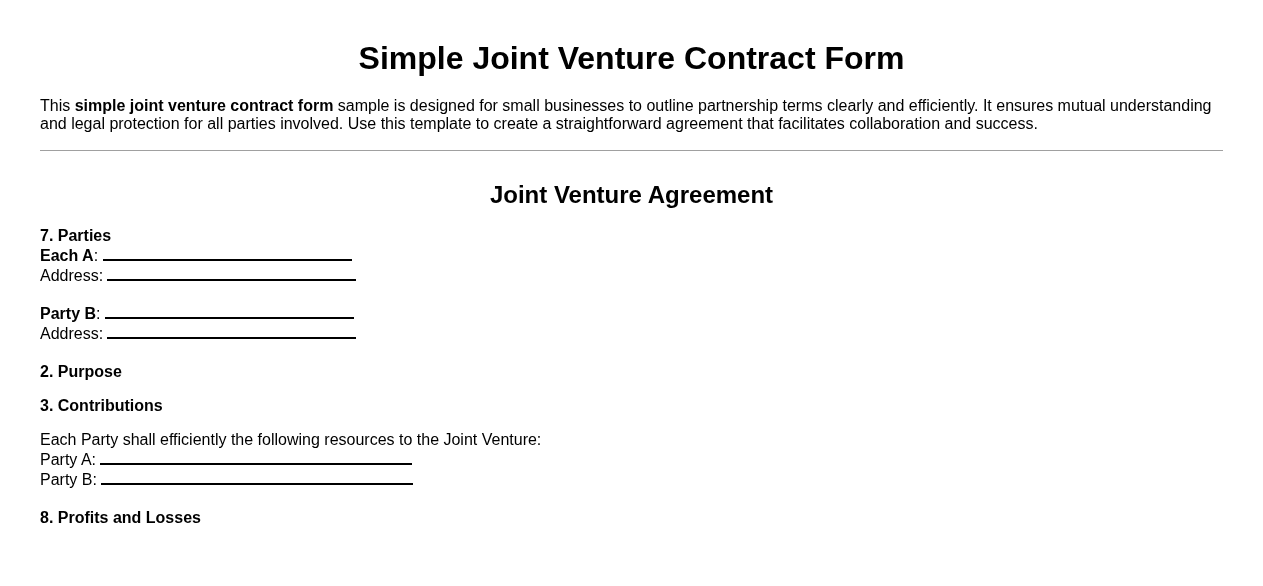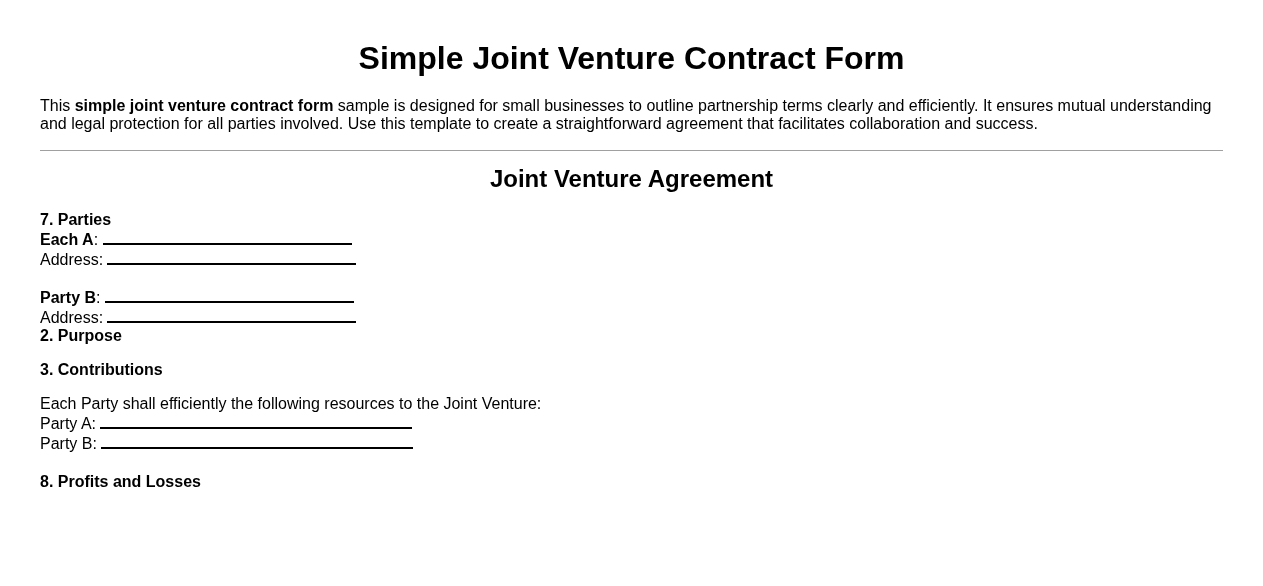--- a/index.html
+++ b/index.html
@@ -10,31 +10,31 @@
   }
   .page { padding: 0 40px; }
   h1 {
     font-size: 32px; font-weight: bold; text-align: center;
     margin: 0; padding-top: 42px; line-height: 32px; height: 32px;
   }
   .intro { margin: 23px 0 0 0; line-height: 18px; }
   hr { border: none; border-top: 1px solid #a0a0a0; margin: 17px 0 0 0; height: 0; }
   h2 {
     font-size: 24px; font-weight: bold; text-align: center;
-    margin: 16px 0 0 0; line-height: 24px;
+    margin: 32px 0 0 0; line-height: 24px;
   }
   .sec-title { font-weight: bold; margin: 0; line-height: 18px; }
   .line { line-height: 18px; }
   .blank {
     display: inline-block; border-bottom: 2px solid #000;
     height: 14px; vertical-align: baseline; margin-left: 4px;
   }
   .s1 { margin-top: 20px; }
   .gap { height: 18px; }
-  .s2 { }
+  .s2 { margin-top: 20px; }
   .s3 { }
   .s4 { margin-top: 20px; }
   .sp16 { height: 16px; }
 </style>
 </head>
 <body>
 
 <div class="page">
   <h1>Simple Joint Venture Contract Form</h1>
 

